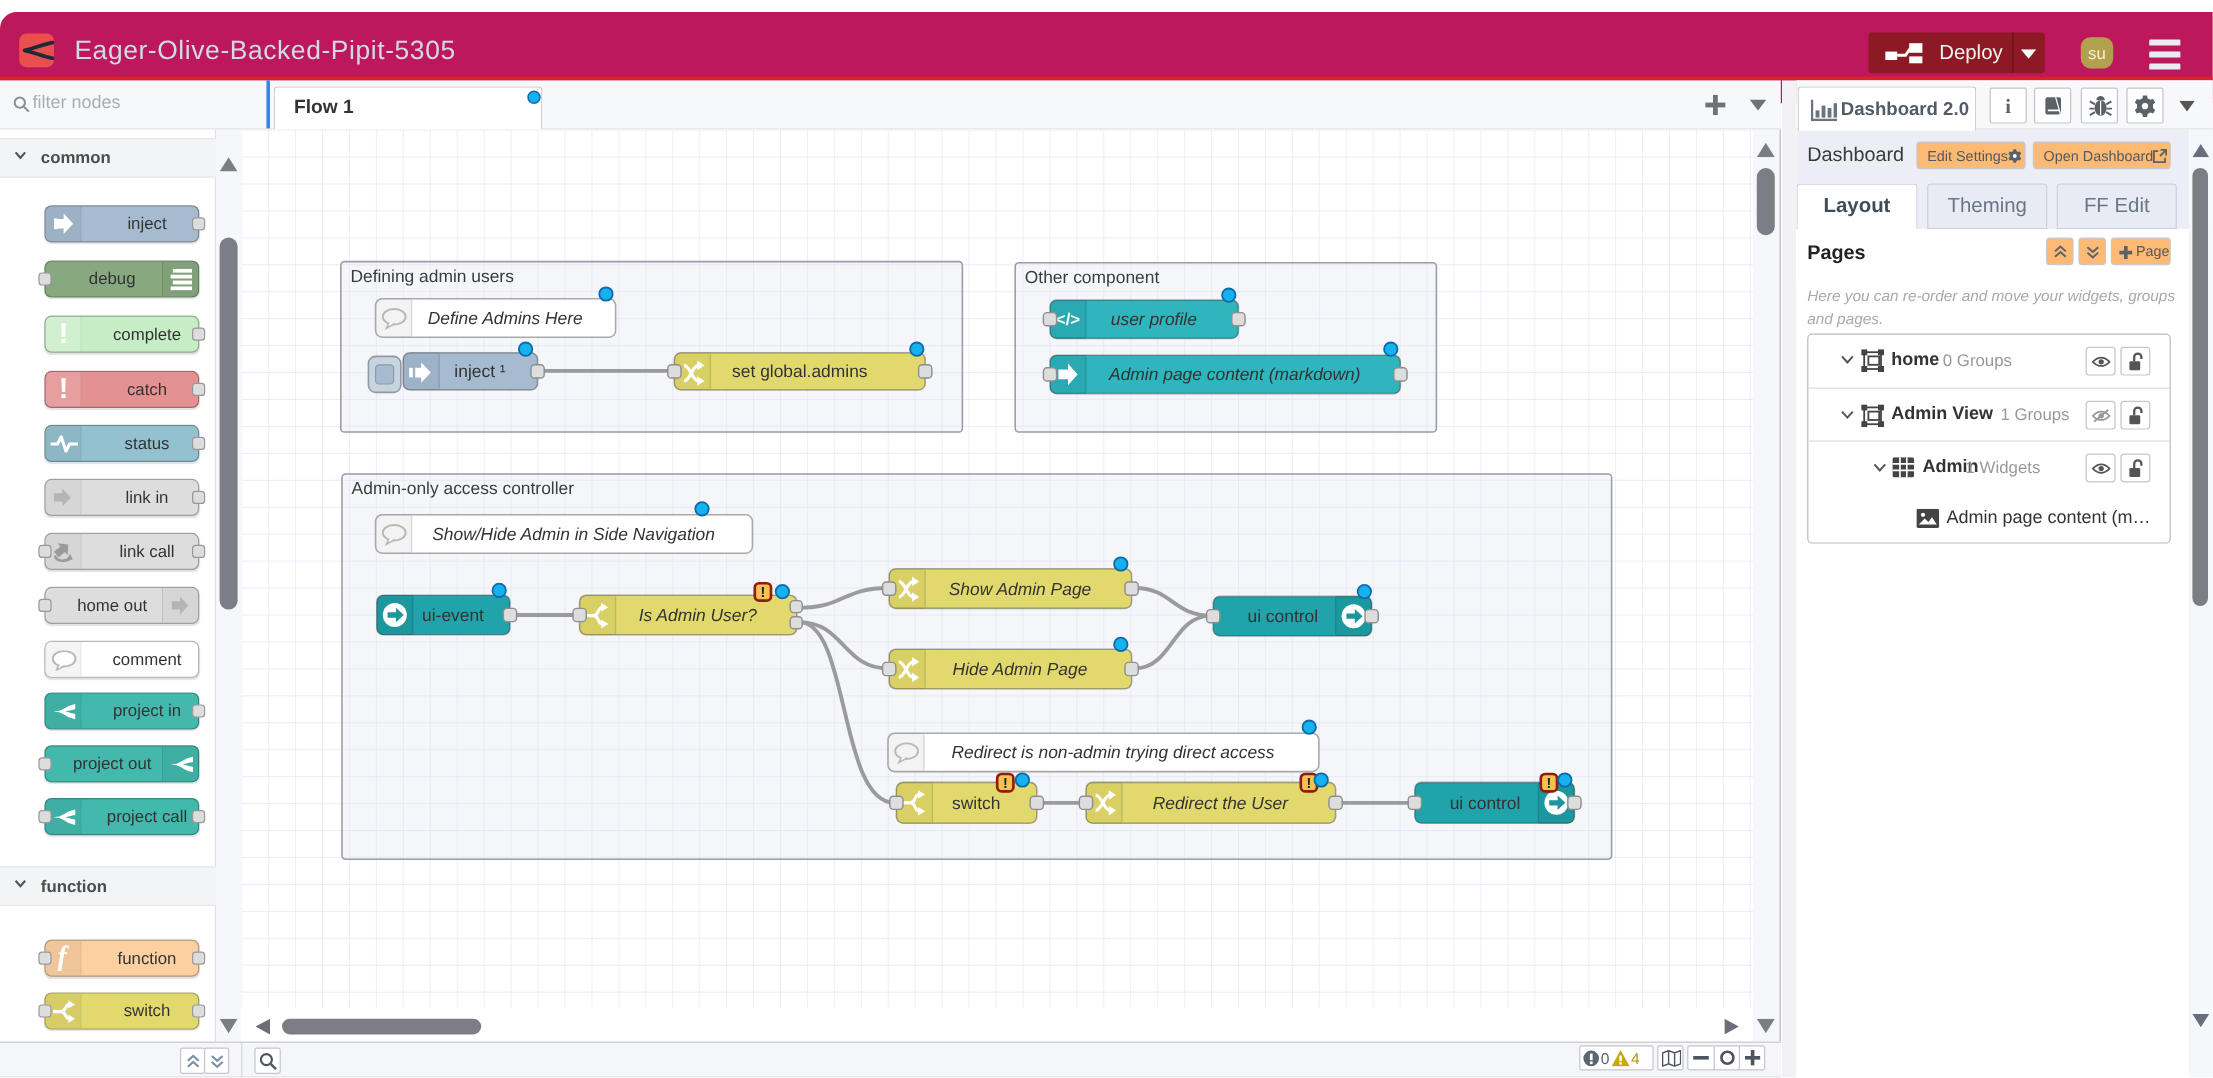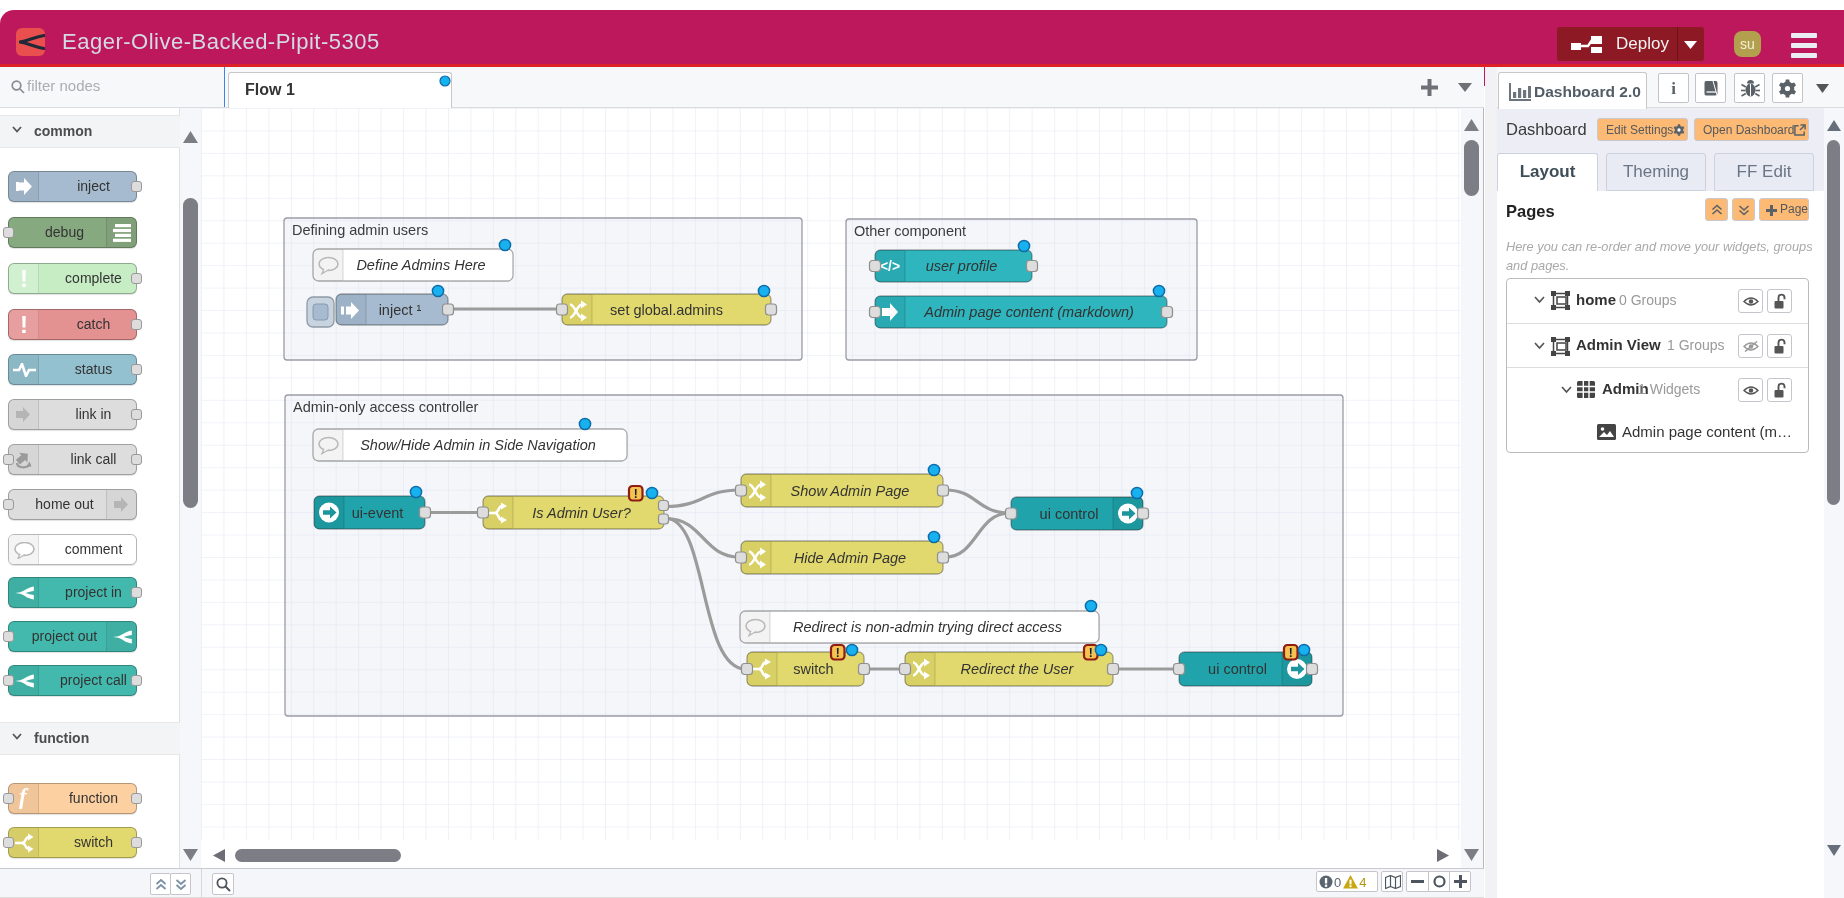--- a/index.html
+++ b/index.html
@@ -13,32 +13,32 @@
 #logo { position:absolute; left:16px; top:18px; width:29px; height:28px; border-radius:6px; background:#ea4f4f; }
 #htitle { position:absolute; left:62px; top:19px; font-size:22px; color:#d3dae6; letter-spacing:0.5px; }
 #deploy { position:absolute; left:1557px; top:17px; width:147px; height:34px; background:#8c1923; border-radius:3px; }
 #deploy .dtext { position:absolute; left:59px; top:7px; font-size:17px; color:#f2f2f2; }
 #deploy .dsep { position:absolute; left:120px; top:0; width:1px; height:34px; background:rgba(0,0,0,0.25); }
 #avatar { position:absolute; left:1734px; top:21px; width:27px; height:26px; border-radius:8px; background:#b3a04e; color:#f5efd8; font-size:14px; text-align:center; line-height:26px; }
 .hbar { position:absolute; left:1791px; width:26px; height:5px; background:#e9edf2; border-radius:1px; }
 
 
 #tabstrip { position:absolute; left:0; top:67px; width:1484px; height:41px; background:#f7f8fa; border-bottom:1px solid #dcdcdc; }
-#filterbox { position:absolute; left:0; top:0; width:225px; height:40px; border-right:1px solid #3b82f6; }
+#filterbox { position:absolute; left:0; top:0; width:225px; height:40px; border-right:3px solid #3b82f6; }
 #filterbox span { position:absolute; left:27px; top:10px; font-size:15px; color:#aaadb2; }
 #flowtab { position:absolute; left:228px; top:5px; width:224px; height:36px; background:#fff; border:1px solid #c7c7c7; border-bottom:none; border-radius:3px 3px 0 0; }
 #flowtab .lbl { position:absolute; left:16px; top:8px; font-size:16px; color:#333; font-weight:bold; }
 
 
 #palette { position:absolute; left:0; top:108px; width:180px; height:760px; background:#fff; border-right:1px solid #e0e0e0; }
 #palscroll { position:absolute; left:180px; top:108px; width:21px; height:760px; background:#f6f7fa; }
 .cathead { position:absolute; left:0; width:180px; height:33px; background:#f3f4f6; border-top:1px solid #e7e7e7; border-bottom:1px solid #e7e7e7; }
 .cathead .cht { position:absolute; left:34px; top:7px; font-weight:bold; font-size:14px; color:#4d4d4d; }
 .cathead svg { position:absolute; left:12px; top:10px; }
-.pnode { position:absolute; left:8px; width:129px; height:31px; border:1px solid rgba(0,0,0,0.28); border-radius:6px; font-size:14px; color:#333; box-shadow:0 1px 1px rgba(0,0,0,0.12); }
+.pnode { position:absolute; left:37px; width:129px; height:31px; border:1px solid rgba(0,0,0,0.28); border-radius:6px; font-size:14px; color:#333; box-shadow:0 1px 1px rgba(0,0,0,0.12); }
 .pnode .plbl { position:absolute; top:6px; width:100%; text-align:center; }
 .pnode .picon { position:absolute; top:0; width:30px; height:29px; }
 .pnode .iconl { left:0; border-right:1px solid rgba(0,0,0,0.1); border-radius:5px 0 0 5px; }
 .pnode .iconr { right:0; border-left:1px solid rgba(0,0,0,0.1); border-radius:0 5px 5px 0; }
 .pport { position:absolute; width:11px; height:11px; background:#ddd; border:1px solid #999; border-radius:3px; top:9px; }
 .pportl { left:-6px; } .pportr { right:-6px; }
 
 
 #canvas { position:absolute; left:201px; top:108px; width:1260px; height:760px; background:#fff; }
 #vscroll { position:absolute; left:1461px; top:108px; width:23px; height:760px; background:#f6f7fa; border-right:1px solid #b9b9bf; }

